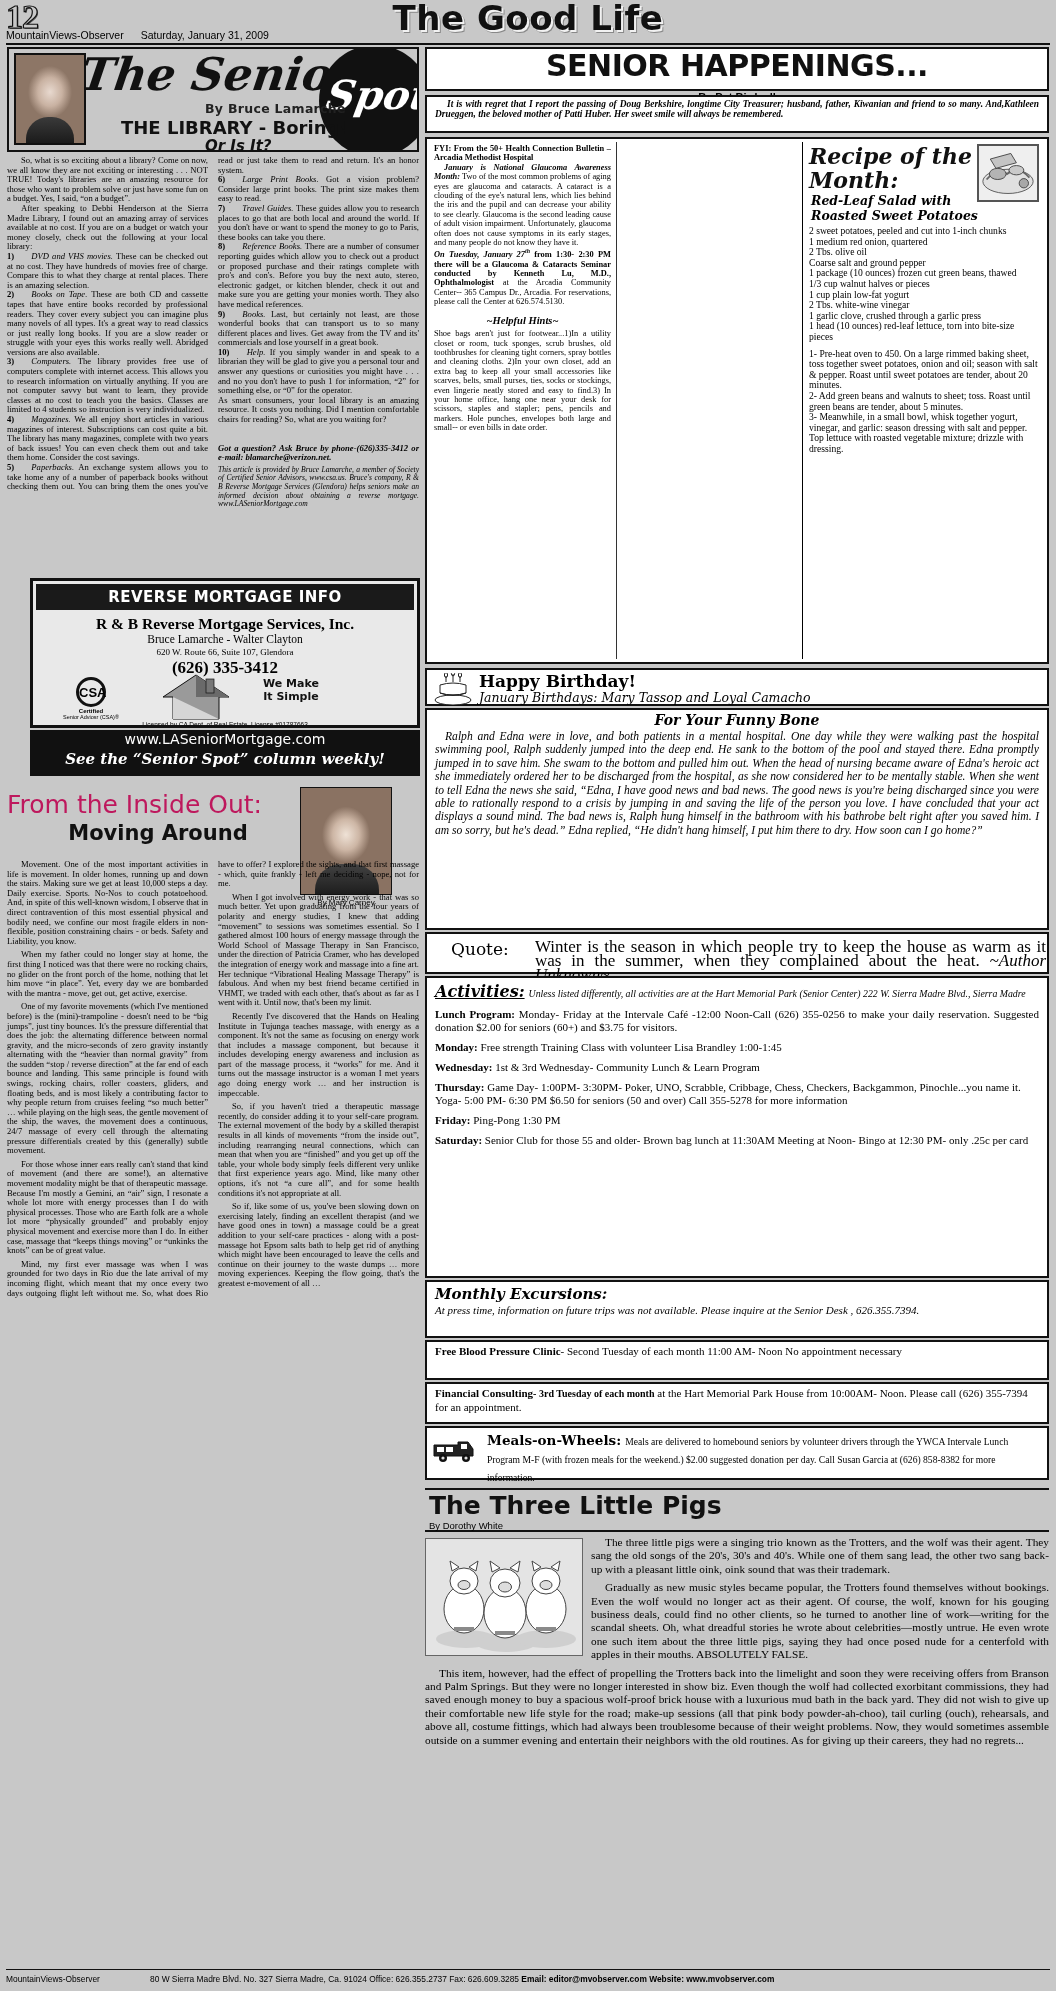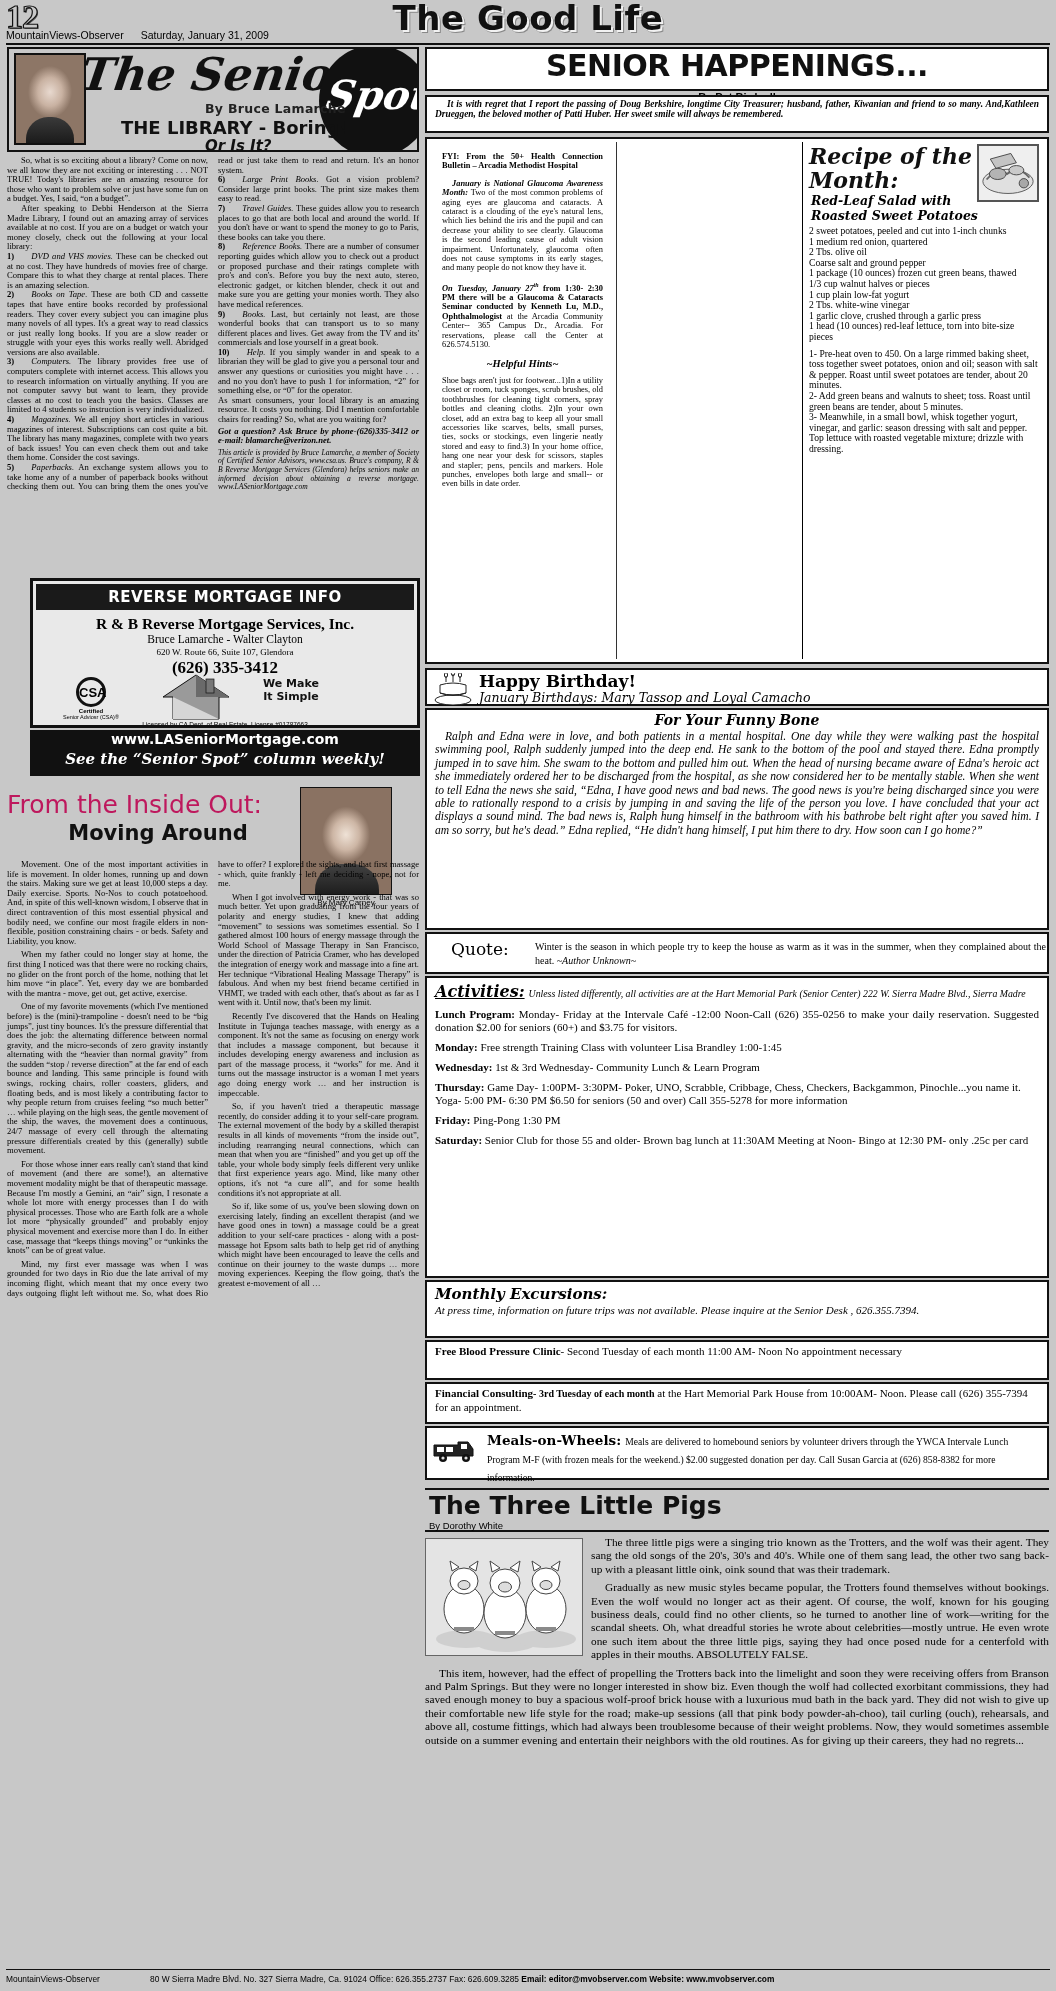--- a/index.html
+++ b/index.html
@@ -158,21 +158,21 @@
   .rmad-lic{
     position:absolute; left:0; right:0; top:140px; text-align:center;
     font-family:"Liberation Sans", sans-serif; font-size:6.5px;
   }
   .rmad-url {
     position:absolute; left:30px; top:730px; width:390px; height:46px;
     border:3px solid #111; border-top:none; background:#111;
   }
   .rmad-url .u1{
     position:absolute;left:0;right:0;top:1px;text-align:center;
-    font-family:"DejaVu Sans",sans-serif;font-weight:bold;font-size:14px;color:#fff;
+    font-family:"DejaVu Sans",sans-serif;font-weight:normal;font-size:14px;color:#fff;
   }
   .rmad-url .u2{
     position:absolute;left:0;right:0;top:20px;text-align:center;
     font-family:"DejaVu Serif",serif;font-style:italic;font-weight:bold;font-size:15px;color:#fff;
   }
 
   
   .io-head {
     position:absolute; left:7px; top:790px; width:412px;
   }
@@ -230,21 +230,21 @@
     border:2px solid #111; background:#fff;
   }
   .fyi-inner { position:absolute; inset:3px; display:flex; }
   .fyi-c1 { width:186px; padding:2px 5px 0 4px; }
   .fyi-c2 { width:186px; padding:2px 5px 0 5px; border-left:1px solid #333; }
   .fyi-c3 { flex:1; padding:2px 5px 0 6px; border-left:1px solid #000000; }
   .mini {
     font-family:"Liberation Serif", serif; font-size:8.4px; line-height:9.4px;
     text-align:justify;
   }
-  .mini p { margin:8px; }
+  .mini p { margin:0; }
   .hh { font-weight:bold; font-style:italic; }
 
   .recipe-title {
     font-family:"DejaVu Serif", serif; font-style:italic; font-weight:bold;
     font-size:22px; line-height:24px; color:#111; margin:0 0 2px 0;
   }
   .recipe-thumb {
     float:right; width:62px; height:58px; border:2px solid #555;
     background:#efefef; margin:0 0 2px 4px; position:relative; overflow:hidden;
   }
@@ -287,21 +287,21 @@
   .quote-box {
     position:absolute; left:425px; top:932px; width:624px; height:42px;
     border:2px solid #111; background:#fff;
   }
   .q-label {
     position:absolute; left:24px; top:5px;
     font-family:"DejaVu Serif", serif; font-size:17px;
   }
   .q-text {
     position:absolute; left:108px; top:6px; right:1px;
-    font-family:"Liberation Serif", serif; font-size:10px; line-height:14px;
+    font-family:"Liberation Serif", serif; font-size:17px; line-height:14px;
     text-align:justify;
   }
 
   .act-box {
     position:absolute; left:425px; top:976px; width:624px; height:302px;
     border:2px solid #111; background:#fff; padding:4px 8px;
   }
   .act-h {
     font-family:"DejaVu Serif", serif; font-weight:bold; font-size:16px;
     text-decoration:underline; display:inline-block; font-style:italic;
@@ -419,21 +419,21 @@
         <p class="noind"><b class="num">2)  </b><i>Books on Tape. </i>These are both CD and cassette tapes that have entire books recorded by professional readers.  They cover every subject you can imagine plus many novels of all types.  It's a great way to read classics or just really long books.  If you are a slow reader or struggle with your eyes this works really well. Abridged versions are also available.</p>
         <p class="noind"><b class="num">3)  </b><i>Computers. </i>The library provides free use of computers complete with internet access. This allows you to research information on virtually anything. If you are not computer savvy but want to learn, they provide classes at no cost to teach you the basics.  Classes are limited to 4 students so instruction is very individualized.</p>
         <p class="noind"><b class="num">4)  </b><i>Magazines. </i>We all enjoy short articles in various magazines of interest. Subscriptions can cost quite a bit.  The library has many magazines, complete with two years of back issues!  You can even check them out and take them home. Consider the cost savings.</p>
         <p class="noind"><b class="num">5)  </b><i>Paperbacks. </i>An exchange system allows you to take home any of a number of paperback books without checking them out.  You can bring them the ones you've read or just take them to read and return. It's an honor system.</p>
         <p class="noind"><b class="num">6)  </b><i>Large Print Books. </i>Got a vision problem? Consider large print books. The print size makes them easy to read.</p>
         <p class="noind"><b class="num">7)  </b><i>Travel Guides. </i>These guides allow you to research places to go that are both local and around the world.  If you don't have or want to spend the money to go to Paris, these books can take you there.</p>
         <p class="noind"><b class="num">8)  </b><i>Reference Books. </i>There are a number of consumer reporting guides which allow you to check out a product or proposed purchase and their ratings complete with pro's and con's. Before you buy the next auto, stereo, electronic gadget, or kitchen blender, check it out and make sure you are getting your monies worth. They also have medical references.</p>
         <p class="noind"><b class="num">9)  </b><i>Books. </i>Last, but certainly not least, are those wonderful books that can transport us to so many different places and lives. Get away from the TV and its' commercials and lose yourself in a great book.</p>
         <p class="noind"><b class="num">10)  </b><i>Help. </i>If you simply wander in and speak to a librarian they will be glad to give you a personal tour and answer any questions or curiosities you might have . . . and no you don't have to push 1 for information, “2” for something else, or “0” for the operator.</p>
         <p class="noind">As smart consumers, your local library is an amazing resource.  It costs you nothing.  Did I mention comfortable chairs for reading?  So, what are you waiting for?</p>
-        <p class="noind" style="margin-top: 2px;"><b style="font-style: italic;">Got a question? Ask Bruce by phone-(626)335-3412 or e-mail: blamarche@verizon.net.</b></p>
+        <p class="noind" style="margin-top: 19px;"><b style="font-style: italic;">Got a question? Ask Bruce by phone-(626)335-3412 or e-mail: blamarche@verizon.net.</b></p>
         <p class="noind" style="font-style: italic; font-size: 7.6px; line-height: 8.6px; margin-top: 3px;">This article is provided by Bruce Lamarche, a member of Society of Certified Senior Advisors, www.csa.us. Bruce's company, R &amp; B Reverse Mortgage Services (Glendora) helps seniors make an informed decision about obtaining a reverse mortgage. www.LASeniorMortgage.com</p>
       </div>
   </div>
 
   <div class="rmad">
     <div class="rmad-bar">
       <span>REVERSE MORTGAGE INFO</span>
     </div>
     <div class="rmad-co">R &amp; B Reverse Mortgage Services, Inc.</div>
     <div class="rmad-names">Bruce Lamarche - Walter Clayton</div>

